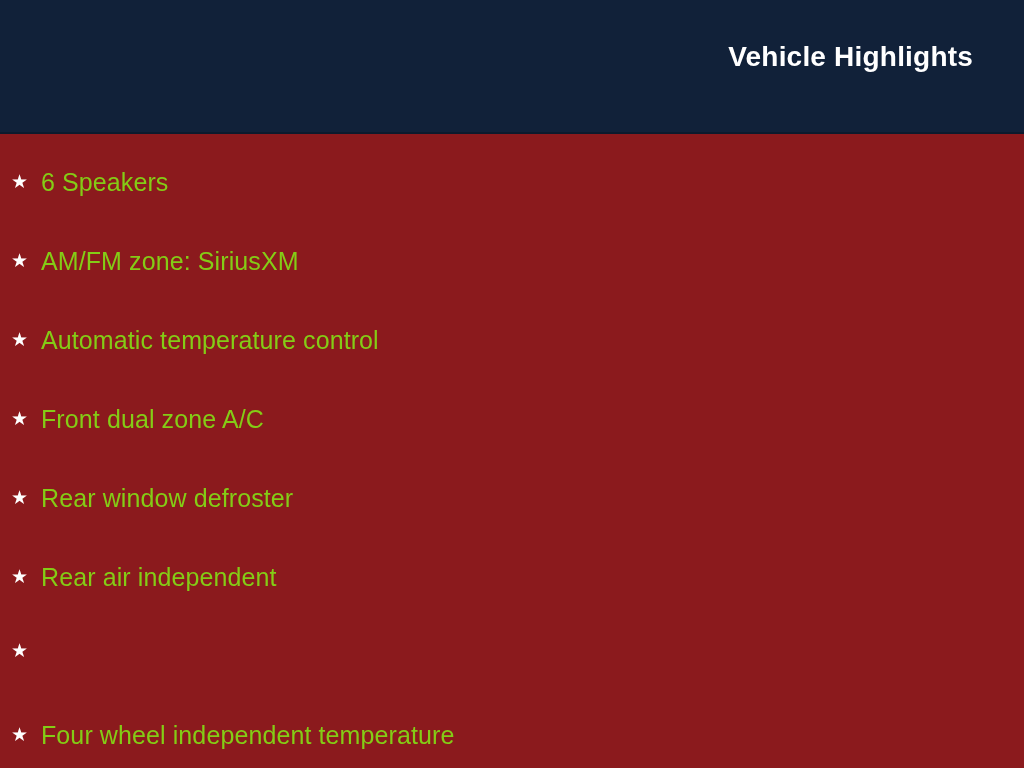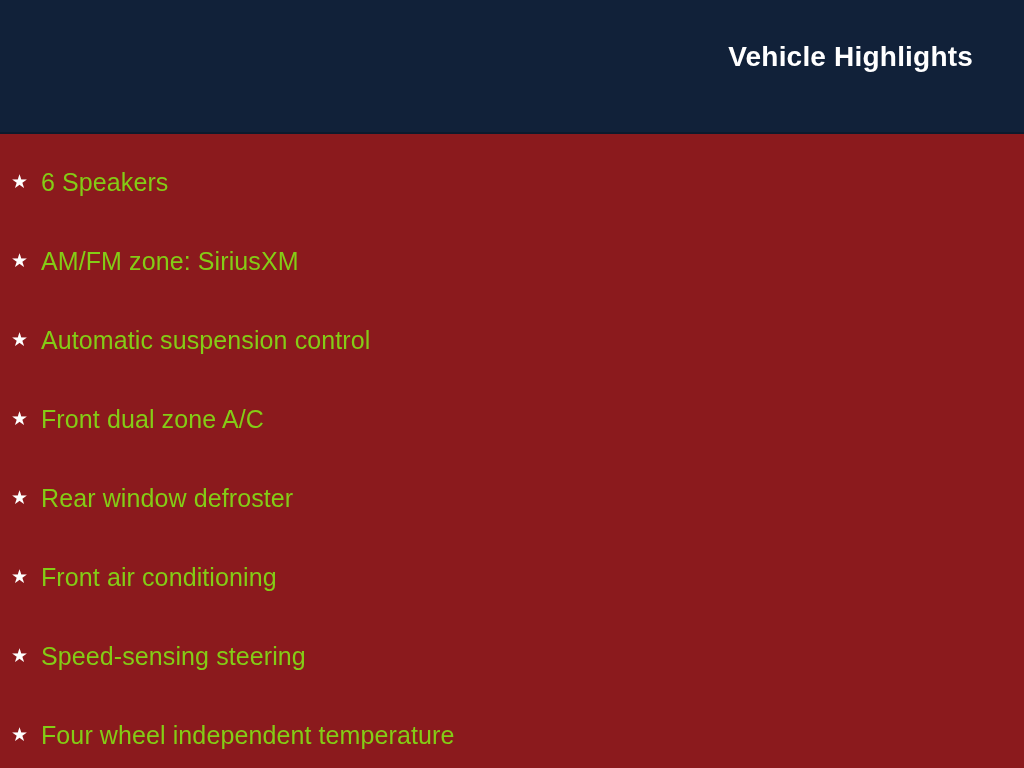--- a/index.html
+++ b/index.html
@@ -124,41 +124,40 @@
         <span class="highlight-label">6 Speakers</span>
       </li>
 
       <li class="highlight-item">
         <span class="bullet-star">★</span>
         <span class="highlight-label">AM/FM zone: SiriusXM</span>
       </li>
 
       <li class="highlight-item">
         <span class="bullet-star">★</span>
-        <span class="highlight-label">Automatic suspension control</span>
+        <span class="highlight-label">Automatic temperature control</span>
       </li>
 
       <li class="highlight-item">
         <span class="bullet-star">★</span>
         <span class="highlight-label">Front dual zone A/C</span>
       </li>
 
       <li class="highlight-item">
         <span class="bullet-star">★</span>
         <span class="highlight-label">Rear window defroster</span>
       </li>
 
       <li class="highlight-item">
         <span class="bullet-star">★</span>
-        <span class="highlight-label">Front air conditioning</span>
+        <span class="highlight-label">Rear air independent</span>
       </li>
 
       <li class="highlight-item">
         <span class="bullet-star">★</span>
-        <span class="highlight-label">Speed-sensing steering</span>
       </li>
 
       <li class="highlight-item">
         <span class="bullet-star">★</span>
         <span class="highlight-label">Four wheel independent temperature</span>
       </li>
 
     </ul>
   </div>
 

